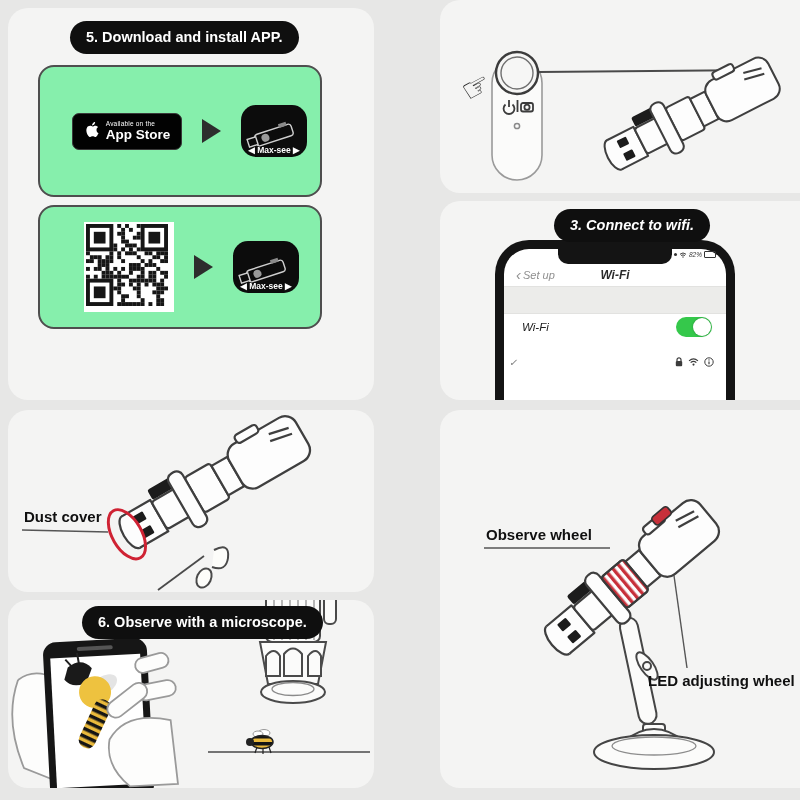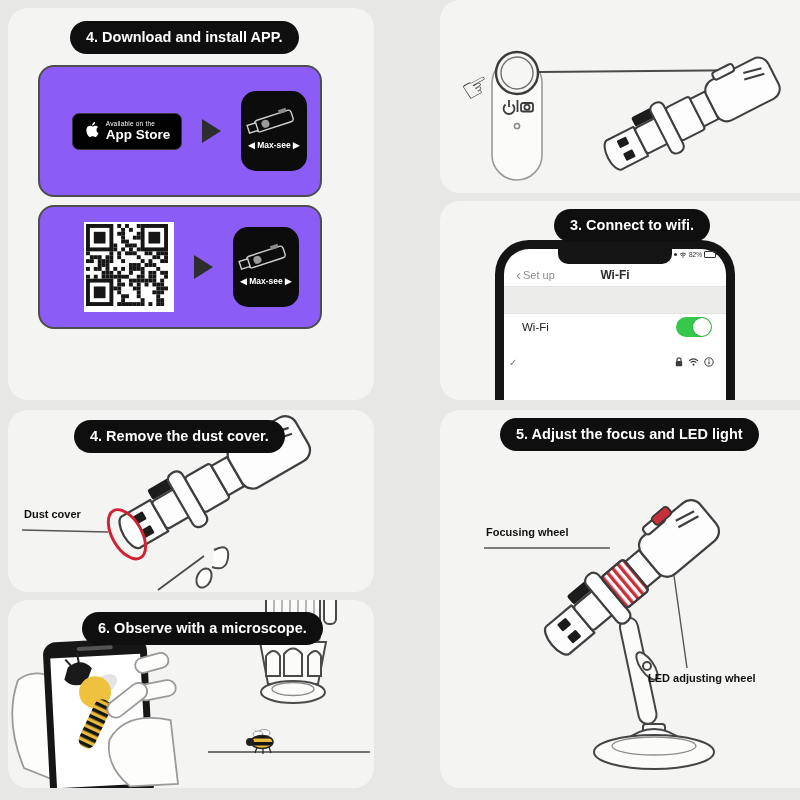--- a/index.html
+++ b/index.html
@@ -1,33 +1,33 @@
 <!DOCTYPE html>
 <html><head>
 <meta charset="utf-8">
 <style>
   html,body{margin:0;padding:0;}
   body{width:800px;height:800px;background:#e7e7e6;font-family:"Liberation Sans",sans-serif;position:relative;overflow:hidden;}
   .page{position:absolute;inset:0;}
   .panel{position:absolute;background:#f4f4f3;border-radius:20px;overflow:hidden;}
   .panel.right{border-radius:20px 0 0 20px;}
   .badge{position:absolute;background:#0f0f0f;color:#fff;font-weight:700;font-size:14.5px;line-height:1;padding:9px 16px;border-radius:22px;white-space:nowrap;z-index:5;}
-  .obox{position:absolute;border:2px solid #4e4e4e;border-radius:16px;display:flex;align-items:center;background:#8b5cf6;}
+  .obox{position:absolute;border:2px solid #4e4e4e;border-radius:16px;display:flex;align-items:center;background:#86efac;}
   .stores{display:flex;flex-direction:column;gap:9px;margin-left:32px;}
   .store{width:108px;height:35px;background:#020202;border:1px solid #3a3a3a;border-radius:7px;display:flex;align-items:center;justify-content:center;gap:7px;color:#fff;}
   .store .txt{display:flex;flex-direction:column;line-height:1.15;}
   .store .small{font-size:6.5px;letter-spacing:.2px;}
   .store .big{font-size:13.5px;font-weight:700;}
   .arrow{width:0;height:0;border-left:19px solid #2d2d2d;border-top:12px solid transparent;border-bottom:12px solid transparent;margin:0 20px;}
-  .appicon{width:66px;height:80px;background:#0c0c0c;border-radius:15px;position:relative;display:flex;align-items:flex-end;justify-content:center;padding-bottom:21px;box-sizing:border-box;text-align:right;}
+  .appicon{width:66px;height:52px;background:#0c0c0c;border-radius:15px;position:relative;display:flex;align-items:flex-end;justify-content:center;padding-bottom:2px;box-sizing:border-box;text-align:right;}
   .appicon .lbl{color:#fff;font-size:8.5px;font-weight:700;white-space:nowrap;z-index:2;}
   .appicon svg{position:absolute;inset:0;}
   .qr{width:86px;height:86px;margin-left:44px;background:#fff;padding:2px;}
   .hand{position:absolute;font-family:"DejaVu Sans",sans-serif;font-size:32px;color:#1d1d1d;transform:rotate(-28deg);z-index:4;}
-  .plabel{position:absolute;font-size:11px;font-weight:700;color:#101010;white-space:nowrap;z-index:4;}
+  .plabel{position:absolute;font-size:15px;font-weight:700;color:#101010;white-space:nowrap;z-index:4;}
   
   .phone{position:absolute;left:55px;top:39px;width:240px;height:180px;background:#fff;border:9px solid #141414;border-bottom:none;border-radius:34px 34px 0 0;box-sizing:border-box;}
   .notch{position:absolute;left:50%;top:0;transform:translateX(-50%);width:114px;height:15px;background:#141414;border-radius:0 0 10px 10px;z-index:3;}
   .statusrow{position:absolute;right:10px;top:2px;display:flex;align-items:center;gap:2px;color:#333;font-size:6.5px;}
   .dotico{width:3px;height:3px;border-radius:50%;background:#333;}
   .battico{width:10px;height:5px;border:1px solid #333;border-radius:1px;}
   .navrow{position:absolute;left:0;right:0;top:15px;height:22px;display:flex;align-items:center;}
   .backlnk{display:flex;align-items:center;color:#8f8f8f;font-size:11px;margin-left:12px;gap:2px;}
   .backlnk .chev{font-size:15px;line-height:0;color:#8f8f8f;}
   .navtitle{position:absolute;left:0;right:0;text-align:center;font-size:12px;color:#2b2b2b;font-weight:700;}
@@ -80,21 +80,21 @@
         <ellipse cx="-4" cy="-8" rx="5" ry="3" fill="#fff" stroke="#999" stroke-width="1"></ellipse>
         <ellipse cx="0" cy="0" rx="11" ry="6.5" fill="url(#beestripes)" stroke="#222" stroke-width="1.5"></ellipse>
         <circle cx="-12" cy="0" r="4" fill="#222"></circle>
         <path d="M-5,5 l-2,6 M1,6 l0,6 M7,5 l2,6" stroke="#222" stroke-width="1.2" fill="none"></path>
       </g>
     </defs>
   </svg>
 
   <div class="panel" style="left:8px;top:8px;width:366px;height:392px;">
     <div class="badge" style="left:62px;top:13px;">
-      <span>4. Download and install APP.</span>
+      <span>5. Download and install APP.</span>
     </div>
 
     <div class="obox" style="left:30px;top:57px;width:280px;height:128px;">
       <div class="stores">
         <div class="store">
           <svg width="15" height="18" viewBox="0 0 14 17">
             <path fill="#fff" d="M8.3 1.1c.5-.7 1.4-1.2 2.1-1.2.1.8-.2 1.6-.7 2.2-.5.7-1.4 1.2-2.2 1.1-.1-.7.3-1.5.8-2.1zM10.8 3.5c-1.2-.1-2.2.7-2.8.7-.6 0-1.4-.7-2.4-.6-1.2 0-2.3.7-2.9 1.8-1.2 2.1-.3 5.3.9 7 .6.8 1.3 1.7 2.2 1.7.9 0 1.2-.6 2.3-.6 1.1 0 1.4.6 2.3.6.9 0 1.6-.8 2.2-1.7.7-1 1-1.9 1-2-.1 0-1.9-.7-1.9-2.9 0-1.8 1.5-2.6 1.6-2.7-.9-1.2-2.2-1.3-2.5-1.3z"></path>
           </svg>
           <span class="txt">
             <span class="small">Available on the</span>
@@ -303,21 +303,21 @@
         <circle cx="24" cy="3.2" r="2.6"></circle>
       </g>
       <circle cx="77" cy="126" r="2.6" fill="none" stroke="#8a8a8a" stroke-width="1.5"></circle>
       <line x1="99" y1="72" x2="322" y2="70" stroke="#4a4a4a" stroke-width="1.8"></line>
       <g transform="translate(168,158) rotate(-27) scale(1.02)">
         <use href="#scopebody"></use>
       </g>
     </svg>
   </div>
 
-  <div class="panel right" style="left:440px;top:201px;width:360px;height:199px;">
+  <div class="panel right" style="left:440px;top:201px;width:360px;height:199px;font-style:italic;">
     <div class="badge" style="left:114px;top:8px;">
       <span>3. Connect to wifi.</span>
     </div>
     <div class="phone">
       <div class="notch"></div>
       <div class="statusrow">
         <span class="dotico"></span>
         <svg width="8" height="6" viewBox="0 0 10 8">
             <path d="M1,3 q4,-3.5 8,0 M2.6,4.8 q2.4,-2 4.8,0 M5,7 l0,0" stroke="#333" fill="none" stroke-width="1.3"></path>
             <circle cx="5" cy="6.6" r=".9" fill="#333"></circle>
@@ -355,41 +355,35 @@
               <line x1="5" y1="4.4" x2="5" y2="7.2" stroke="currentColor" stroke-width="1.2"></line>
               <circle cx="5" cy="2.9" r=".7" fill="currentColor"></circle>
             </svg>
         </span>
       </div>
 
     </div>
   </div>
 
   <div class="panel" style="left:8px;top:410px;width:366px;height:182px;">
-    <div class="badge" style="left:66px;top:10px;">
-      <span>4. Remove the dust cover.</span>
-    </div>
     <span class="plabel" style="left:16px;top:98px;">Dust cover</span>
     <svg class="ill" style="left:0;top:0;" width="366" height="182" viewBox="0 0 366 182">
       <line x1="14" y1="120" x2="100" y2="122" stroke="#555" stroke-width="1.4"></line>
       <g transform="translate(116,126) rotate(-30) scale(1.13)">
         <use href="#scopebody"></use>
         <ellipse cx="3" cy="0" rx="13" ry="24" fill="none" stroke="#cf2233" stroke-width="2.6"></ellipse>
       </g>
       <line x1="150" y1="180" x2="196" y2="146" stroke="#4a4a4a" stroke-width="1.8"></line>
       <path d="M206,140 q16,-8 14,8 q-2,14 -16,9" fill="#fdfdfa" stroke="#4a4a4a" stroke-width="2"></path>
       <ellipse cx="196" cy="168" rx="7" ry="10" fill="#fdfdfa" stroke="#4a4a4a" stroke-width="2" transform="rotate(25 196 168)"></ellipse>
     </svg>
   </div>
 
   <div class="panel right" style="left:440px;top:410px;width:360px;height:378px;">
-    <div class="badge" style="left:60px;top:8px;">
-      <span>5. Adjust the focus and LED light</span>
-    </div>
-    <span class="plabel" style="left:46px;top:116px;">Focusing wheel</span>
+    <span class="plabel" style="left:46px;top:116px;">Observe wheel</span>
     <span class="plabel" style="left:208px;top:262px;">LED adjusting wheel</span>
     <svg class="ill" style="left:0;top:0;" width="360" height="378" viewBox="0 0 360 378">
       <line x1="44" y1="138" x2="170" y2="138" stroke="#555" stroke-width="1.4"></line>
       <line x1="247" y1="258" x2="227" y2="116" stroke="#555" stroke-width="1.4"></line>
 
       <g transform="translate(187,208) rotate(-12)">
         <rect x="-9" y="0" width="18" height="108" rx="9" fill="#fbfbfa" stroke="#454545" stroke-width="2"></rect>
       </g>
       <ellipse cx="207" cy="256" rx="16" ry="6.5" transform="rotate(55 207 256)" fill="#fbfbfa" stroke="#454545" stroke-width="2"></ellipse>
       <circle cx="207" cy="256" r="4" fill="#fbfbfa" stroke="#454545" stroke-width="2"></circle>
@@ -400,21 +394,21 @@
 
       <g transform="translate(112,235) rotate(-40) scale(1.12)">
         <use href="#scopebody"></use>
         <rect x="72" y="-18" width="26" height="36" rx="3" fill="url(#redstripes)" stroke="#3a3a3a" stroke-width="2"></rect>
         <rect x="140" y="-30" width="18" height="9" rx="3" fill="#c7303a" stroke="#333" stroke-width="1.5"></rect>
       </g>
     </svg>
   </div>
 
   <div class="panel" style="left:8px;top:600px;width:366px;height:188px;">
-    <div class="badge" style="left:74px;top:12px;z-index:6;">
+    <div class="badge" style="left:74px;top:6px;z-index:6;">
       <span>6. Observe with a microscope.</span>
     </div>
     <svg class="ill" style="left:0;top:0;" width="366" height="188" viewBox="0 0 366 188">
 
       <g stroke="#4a4a4a" stroke-width="2" fill="#fbfbfa">
         <rect x="258" y="-16" width="54" height="58" rx="6"></rect>
         <g stroke="#8a8a8a" stroke-width="1.2">
           <line x1="266" y1="-10" x2="266" y2="40"></line>
             <line x1="274" y1="-10" x2="274" y2="40"></line>
           <line x1="282" y1="-10" x2="282" y2="40"></line>

